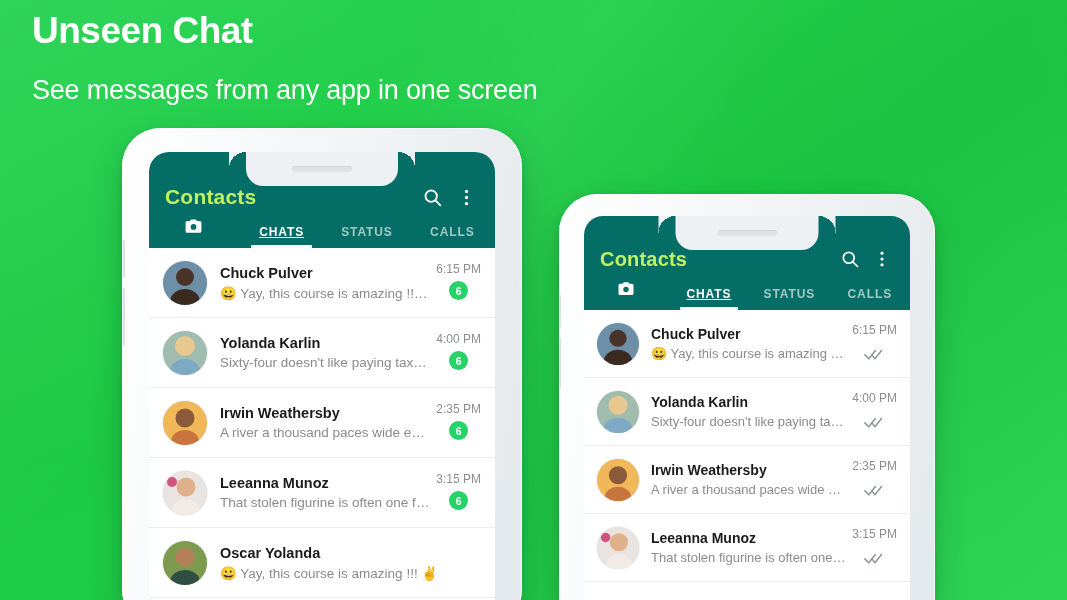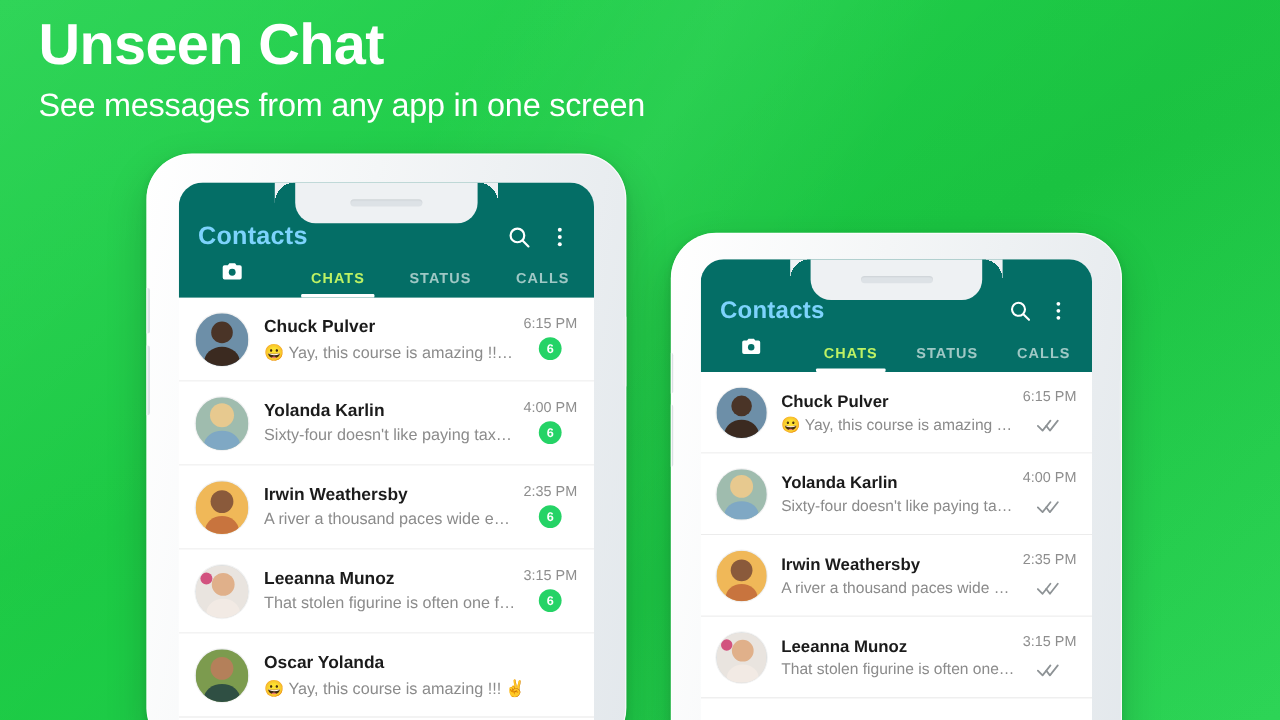--- a/index.html
+++ b/index.html
@@ -16,26 +16,26 @@
       linear-gradient(160deg, #23D24E 0%, #1BC943 48%, #22D24D 100%);
   }
   .bg-band {
     position:absolute; inset:0;
     background:linear-gradient(118deg, rgba(255,255,255,0.0) 30%, rgba(255,255,255,0.055) 44%, rgba(255,255,255,0.0) 58%);
   }
 
   
   .headline { position:absolute; left:32px; top:10px; z-index:10; }
   .title {
-    font-size:48px; font-weight:bold; color:#ffffff;
+    font-size:37px; font-weight:bold; color:#ffffff;
     letter-spacing:-0.5px; line-height:1.15;
   }
   .subtitle {
     font-size:27px; color:#ffffff; font-weight:400;
-    margin-top:8px; letter-spacing:-0.2px;
+    margin-top:22px; letter-spacing:-0.2px;
   }
 
   
   .phone {
     position:absolute;
     background:linear-gradient(100deg,#ffffff 0%,#f4f6f7 40%,#e3e8ec 100%);
     border-radius:38px;
     box-shadow:0 14px 34px rgba(0,0,0,0.18), 0 2px 6px rgba(0,0,0,0.10);
     overflow:hidden;
   }
@@ -87,37 +87,37 @@
 
   
   .appbar { background:#046E66; position:relative; z-index:2; }
   .appbar-top {
     display:flex; align-items:center;
     padding:0 14px 0 16px;
   }
   .phone-1 .appbar-top { height:56px; padding-top:34px; }
   .phone-2 .appbar-top { height:54px; padding-top:32px; }
   .app-title {
-    color:#7dd3fc; font-weight:bold; letter-spacing:0.2px; flex:1;
+    color:#bef264; font-weight:bold; letter-spacing:0.2px; flex:1;
   }
   .phone-1 .app-title { font-size:21px; }
   .phone-2 .app-title { font-size:20px; }
   .hicon { color:#fff; display:flex; align-items:center; justify-content:center; }
   .hicon + .hicon { margin-left:4px; }
   .phone-1 .hicon { width:30px; height:30px; }
   .phone-2 .hicon { width:28px; height:28px; }
 
   .tabs { display:flex; align-items:flex-end; height:40px; }
   .tab {
     flex:1; text-align:center; color:rgba(255,255,255,0.62);
     font-size:12px; font-weight:bold; letter-spacing:0.9px;
     padding-bottom:9px; position:relative;
   }
   .tab.cam { flex:0 0 26%; display:flex; align-items:flex-end; justify-content:center; }
-  .tab.active { color:#bef264; }
+  .tab.active { color:#ffffff;text-decoration:underline; }
   .tab.active::after{
     content:""; position:absolute; bottom:0; left:14%; right:14%;
     height:3px; background:#ffffff; border-radius:1px;
   }
 
   
   .chat-list { background:#fff; }
   .chat-item {
     display:flex; align-items:center;
     border-bottom:1px solid #ececec;

